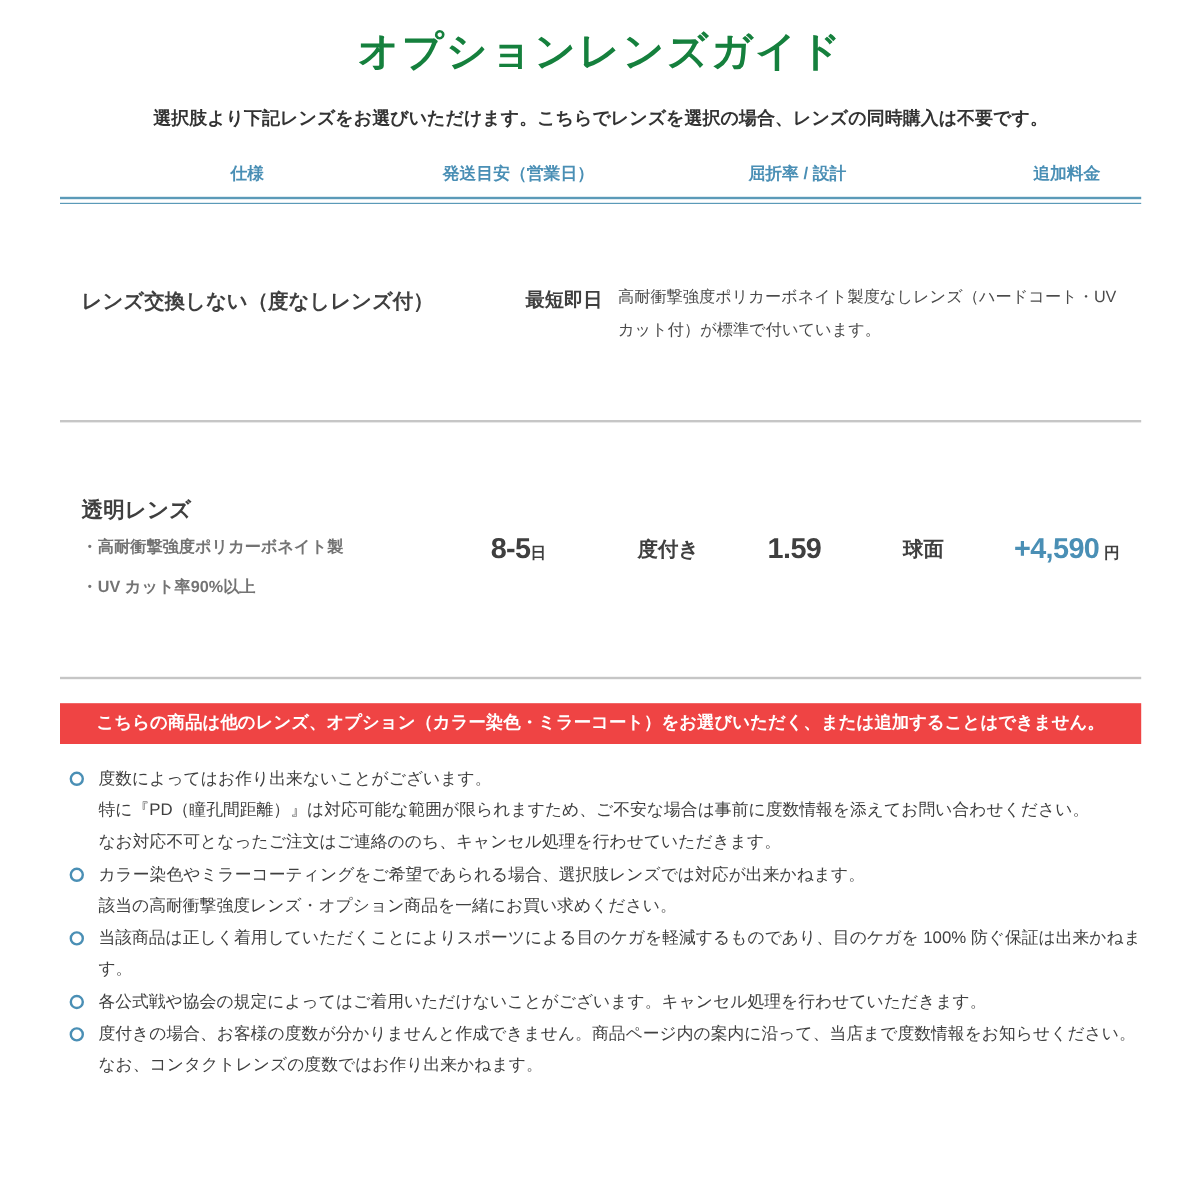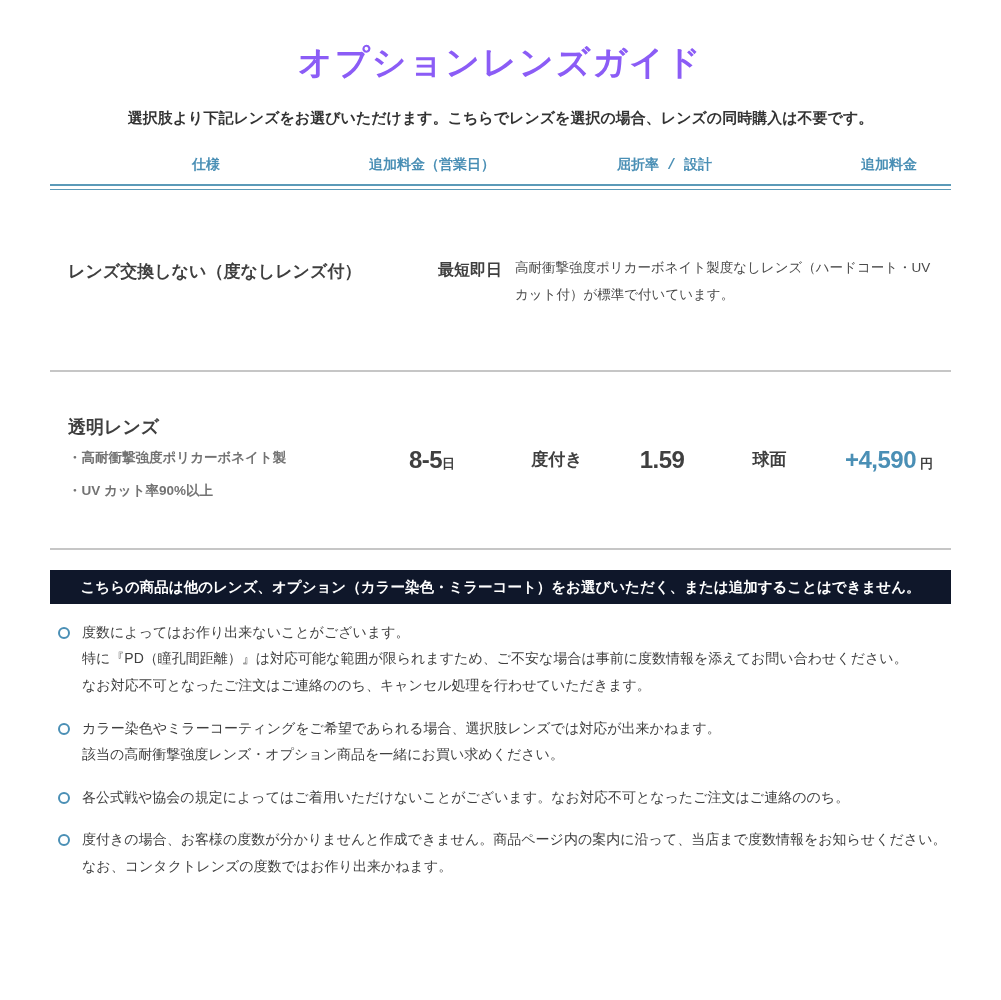--- a/index.html
+++ b/index.html
@@ -5,89 +5,89 @@
   html,body{margin:0;padding:0;background:#ffffff;}
   body{
     width:1001px;height:1000px;overflow:hidden;
     font-family:"Liberation Sans","DejaVu Sans",sans-serif;
     color:#3f3f3f;
   }
   .page{width:1001px;box-sizing:border-box;padding:0 50px;}
 
   
   .title{
-    margin-top:40px;text-align:center;
-    color:#8b5cf6;font-size:34px;font-weight:bold;letter-spacing:2px;
+    margin-top:20px;text-align:center;
+    color:#15803d;font-size:34px;font-weight:bold;letter-spacing:2px;
   }
   .subtitle{
     margin-top:3px;text-align:center;
     color:#333;font-size:15px;font-weight:bold;font-family:Liberation Serif, serif;
   }
 
   
   .t-grid{display:grid;grid-template-columns:312px 140px 110px 100px 115px 1fr;}
   .thead{margin-top:28px;}
   .th{
     text-align:center;color:#4a8fb5;font-size:14px;font-weight:bold;
   }
-  .span3{grid-column:3 / span 3;font-family:Liberation Mono, monospace;}
+  .span3{grid-column:3 / span 3;}
   .header-rule{
     margin-top:10px;height:3px;
     border-top:2px solid #5b9ab8;border-bottom:1px solid #5b9ab8;
   }
   .row1{box-sizing:border-box;height:180px;padding-top:70px;align-items:start;}
-  .row2{box-sizing:border-box;height:176px;align-items:center;}
+  .row2{box-sizing:border-box;height:212px;align-items:center;}
   .divider{border-top:2px solid #c6c6c6;}
 
   .cell-center{text-align:center;}
   .spec-main{font-size:17px;font-weight:bold;padding-left:18px;}
   .ship-strong{font-size:16px;font-weight:bold;text-align:right;}
   .desc{
     grid-column:3 / span 4;padding-left:13px;padding-right:4px;
     font-size:13.5px;line-height:2.0;color:#4a4a4a;margin-top:-6px;
   }
   .spec-block .spec-name{font-size:18px;font-weight:bold;}
   .spec-block .spec-sub{font-size:13.5px;line-height:1.95;color:#737373;margin-top:6px;}
   .big-num{font-size:24px;font-weight:bold;letter-spacing:-0.5px;}
   .unit-small{font-size:13px;font-weight:bold;}
   .mid-strong{font-size:17px;font-weight:bold;}
   .price{color:#4a8fb5;font-size:24px;font-weight:bold;letter-spacing:-0.5px;margin-top:15px;}
   .price-unit{color:#3f3f3f;font-size:13px;font-weight:bold;margin-left:4px;}
 
   
   .banner{
     margin-top:20px;height:34px;line-height:34px;
-    background:#0f172a;color:#ffffff;
+    background:#ef4444;color:#ffffff;
     text-align:center;font-size:14.5px;font-weight:bold;
   }
 
   
   .notes{margin-top:0;padding:0;list-style:none;}
-  .note{display:flex;margin-top:16px;}
+  .note{display:flex;}
   .note:first-child{margin-top:15px;}
   .ring{
     flex:0 0 auto;width:8px;height:8px;margin:8px 12px 0 8px;
     border:2px solid #4a8fb5;border-radius:50%;background:#fff;
   }
   .note-text{
     margin:0;font-size:14px;line-height:1.9;font-weight:400;
     color:#3f3f3f;white-space:pre-line;
   }
 </style>
 </head>
 <body>
 
 <div class="page">
 
   <h1 class="title">オプションレンズガイド</h1>
   <p class="subtitle">選択肢より下記レンズをお選びいただけます。こちらでレンズを選択の場合、レンズの同時購入は不要です。</p>
 
   <div class="t-grid thead">
     <div class="th">仕様</div>
-    <div class="th">追加料金（営業日）</div>
+    <div class="th">発送目安（営業日）</div>
     <div class="th span3">屈折率 / 設計</div>
     <div class="th">追加料金</div>
   </div>
   <div class="header-rule"></div>
 
   <div class="t-grid row1">
     <div class="spec-main">レンズ交換しない（度なしレンズ付）</div>
     <div class="cell-center ship-strong">最短即日</div>
     <div class="desc">高耐衝撃強度ポリカーボネイト製度なしレンズ（ハードコート・UV カット付）が標準で付いています。</div>
   </div>
@@ -120,21 +120,25 @@
 特に『PD（瞳孔間距離）』は対応可能な範囲が限られますため、ご不安な場合は事前に度数情報を添えてお問い合わせください。
 なお対応不可となったご注文はご連絡ののち、キャンセル処理を行わせていただきます。</p>
     </li>
     <li class="note">
       <span class="ring"></span>
       <p class="note-text">カラー染色やミラーコーティングをご希望であられる場合、選択肢レンズでは対応が出来かねます。
 該当の高耐衝撃強度レンズ・オプション商品を一緒にお買い求めください。</p>
     </li>
     <li class="note">
       <span class="ring"></span>
-      <p class="note-text">各公式戦や協会の規定によってはご着用いただけないことがございます。なお対応不可となったご注文はご連絡ののち。</p>
+      <p class="note-text">当該商品は正しく着用していただくことによりスポーツによる目のケガを軽減するものであり、目のケガを 100% 防ぐ保証は出来かねます。</p>
+    </li>
+    <li class="note">
+      <span class="ring"></span>
+      <p class="note-text">各公式戦や協会の規定によってはご着用いただけないことがございます。キャンセル処理を行わせていただきます。</p>
     </li>
     <li class="note">
       <span class="ring"></span>
       <p class="note-text">度付きの場合、お客様の度数が分かりませんと作成できません。商品ページ内の案内に沿って、当店まで度数情報をお知らせください。なお、コンタクトレンズの度数ではお作り出来かねます。</p>
     </li>
   </ul>
 
 </div>
 
 </body></html>

